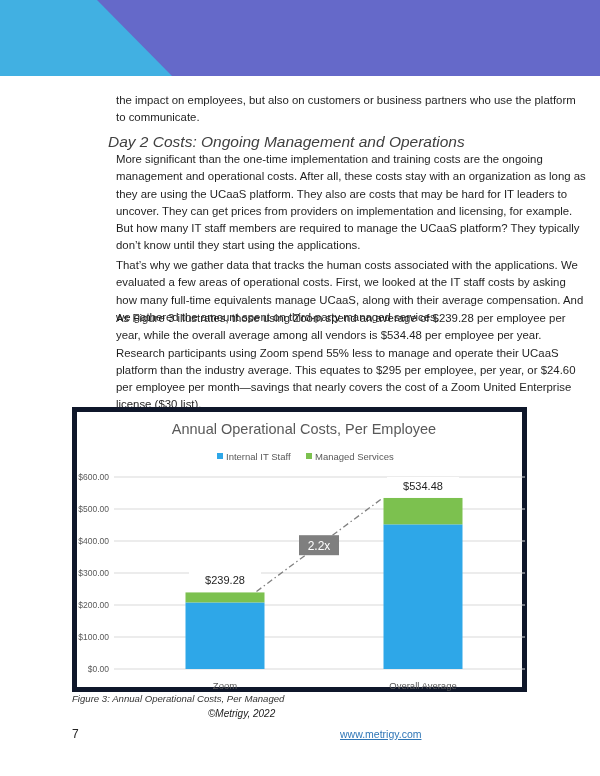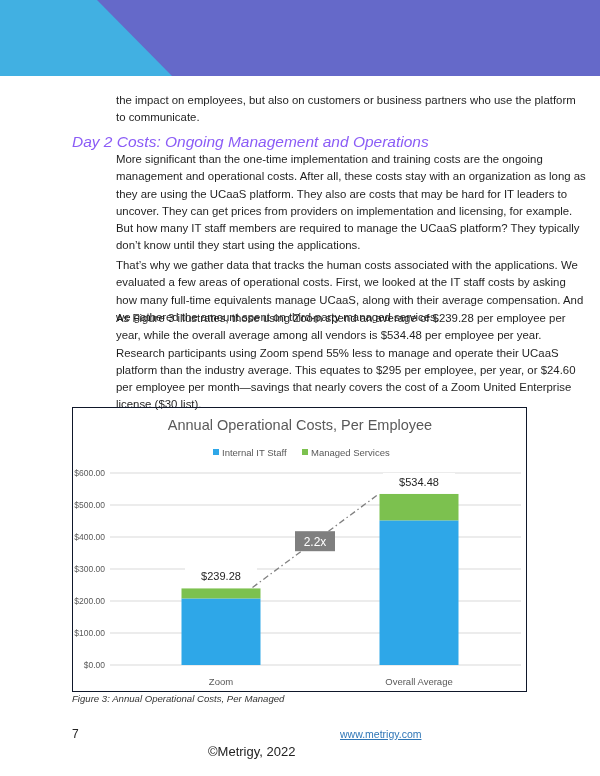--- a/index.html
+++ b/index.html
@@ -2,40 +2,40 @@
 <html><head>
 <meta charset="utf-8">
 <style>
   html, body { margin:0; padding:0; }
   body { width:600px; height:776px; background:#ffffff; position:relative; overflow:hidden;
          font-family:"Liberation Sans", sans-serif; color:#222; }
   .banner { position:absolute; left:0; top:0; width:600px; height:76px; }
   .text-block { position:absolute; left:72px; width:470px; font-size:11.4px; line-height:17.3px; color:#1f1f1f;margin-left:44px; }
   .text-block p { margin:0; }
   .heading { position:absolute; left:72px; top:133px; font-size:15.5px; font-style:italic; color:#3a9bd1; }
-  .chart-box { position:absolute; left:72px; top:407px; width:455px; height:285px; border:1px solid #0f172a; box-sizing:border-box; }
+  .chart-box { position:absolute; left:72px; top:407px; width:455px; height:285px; border:5px solid #0f172a; box-sizing:border-box; }
   .chart-svg { position:absolute; left:0; top:0; }
   .caption { position:absolute; left:72px; top:693px; font-size:9.6px; font-style:italic; color:#333; }
   .footer-page { position:absolute; left:72px; top:727px; font-size:12px; color:#222; }
-  .footer-copy { position:absolute; left:208px; top:744px; font-size:13px; color:#222; }
+  .footer-copy { position:absolute; left:208px; top:708px; font-size:10px; color:#222;font-style:italic; }
   .footer-link { position:absolute; left:316px; top:728px; font-size:10.5px; color:#2e75b6; text-decoration:underline; cursor:pointer;margin-left:24px; }
 </style>
 </head>
 <body>
 
 <svg class="banner" width="600" height="76" viewBox="0 0 600 76">
   <rect id="banner-bg" x="0" y="0" width="600" height="76" fill="#6569c9"></rect>
   <polygon id="banner-accent" points="0,0 97,0 172,76 0,76" fill="#41b0e2"></polygon>
 </svg>
 
 <div class="text-block" style="top:92px;">
   <p>the impact on employees, but also on customers or business partners who use the platform to communicate.</p>
 </div>
 
-<div class="heading" style="color: #8b5cf6;">Day 2 Costs: Ongoing Management and Operations</div>
+<div class="heading" style="color: #404040; margin-left: 36px;">Day 2 Costs: Ongoing Management and Operations</div>
 
 <div class="text-block" style="top:151px;">
   <p>More significant than the one-time implementation and training costs are the ongoing management and operational costs. After all, these costs stay with an organization as long as they are using the UCaaS platform. They also are costs that may be hard for IT leaders to uncover. They can get prices from providers on implementation and licensing, for example. But how many IT staff members are required to manage the UCaaS platform? They typically don’t know until they start using the applications.</p>
 </div>
 <div class="text-block" style="top:257px;">
   <p>That’s why we gather data that tracks the human costs associated with the applications. We evaluated a few areas of operational costs. First, we looked at the IT staff costs by asking how many full-time equivalents manage UCaaS, along with their average compensation. And we gathered the amount spent on third-party managed services.</p>
 </div>
 <div class="text-block" style="top:310px;">
   <p>As Figure 3 illustrates, those using Zoom spend an average of $239.28 per employee per year, while the overall average among all vendors is $534.48 per employee per year. Research participants using Zoom spend 55% less to manage and operate their UCaaS platform than the industry average. This equates to $295 per employee, per year, or $24.60 per employee per month—savings that nearly covers the cost of a Zoom United Enterprise license ($30 list).</p>
 </div>

